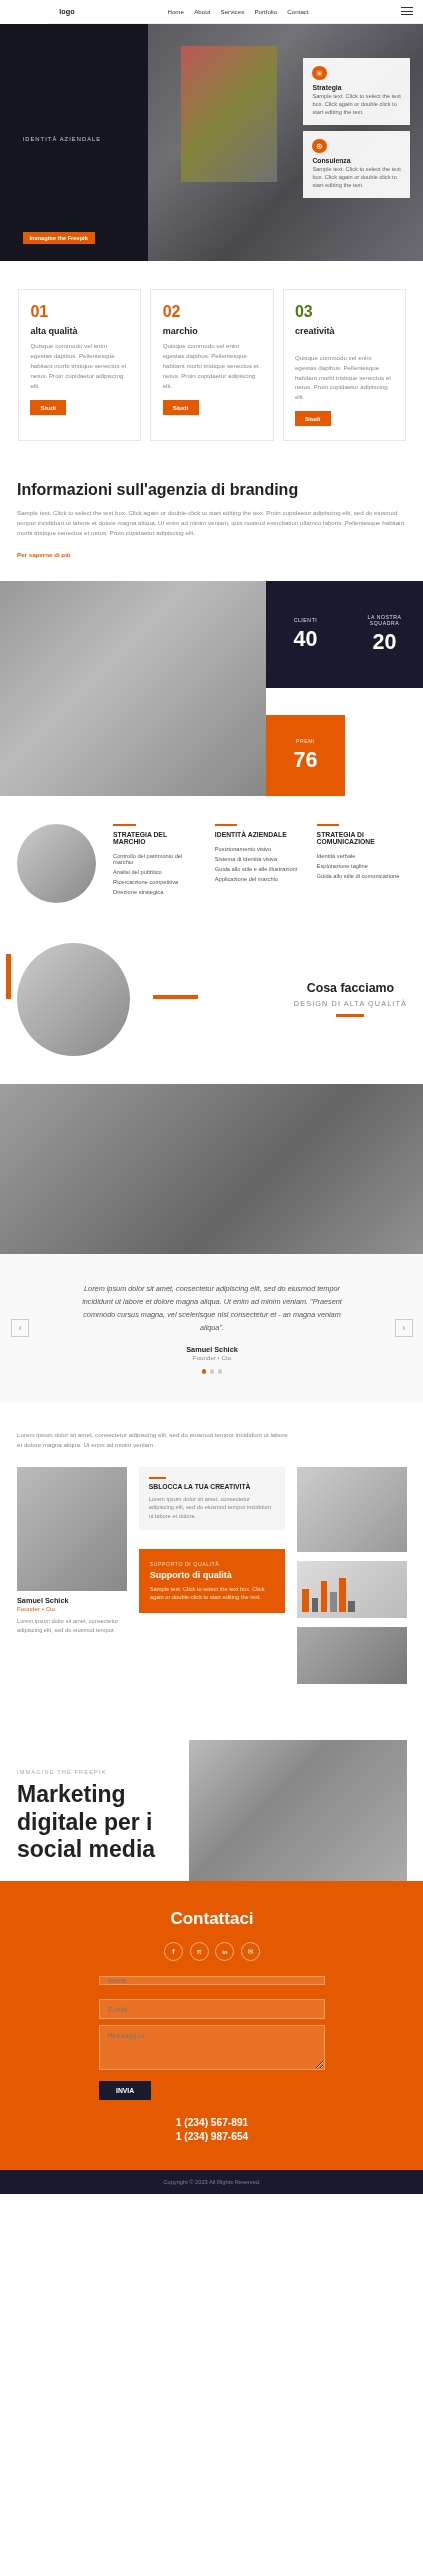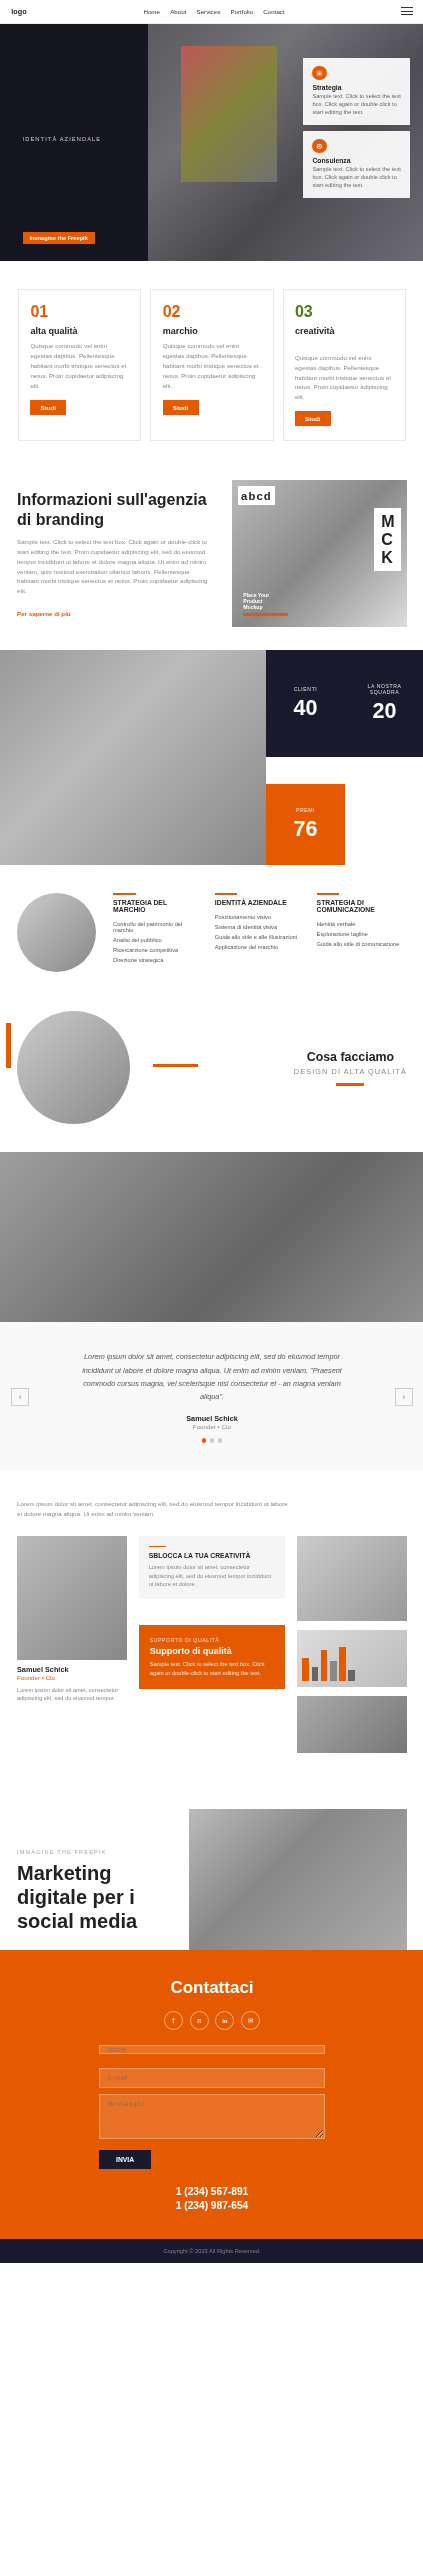--- a/index.html
+++ b/index.html
@@ -1,21 +1,21 @@
 <!DOCTYPE html>
 <html style="font-size:9px"><head>
   <meta charset="utf-8">
   <style>
     * { box-sizing: border-box; margin: 0; padding: 0; }
     body { font-family: 'Arial', sans-serif; width: 424px; background: #fff; overflow-x: hidden; }
   </style>
 </head>
 <body>
 
-<nav style="display:flex; align-items:center; justify-content:space-between; padding:6.8px 11.3px; background:#fff; border-bottom:0.6px solid #eee;">
+<nav style="display:flex; align-items:center; justify-content:space-between; padding:6.8px 11.3px; background:#fff; border-bottom:0.6px solid #eee;margin-left:48px;">
   <span style="font-weight:900; font-size:7.3px; color:#222;">logo</span>
   <div style="display:flex; gap:10.2px;">
     <span style="font-size:6.2px; color:#333; cursor:pointer;">Home</span>
     <span style="font-size:6.2px; color:#333; cursor:pointer;">About</span>
     <span style="font-size:6.2px; color:#333; cursor:pointer;">Services</span>
     <span style="font-size:6.2px; color:#333; cursor:pointer;">Portfolio</span>
     <span style="font-size:6.2px; color:#333; cursor:pointer;">Contact</span>
   </div>
   <div style="display:flex; flex-direction:column; gap:2.3px; cursor:pointer;">
     <span style="width:11.3px; height:1.1px; background:#333; display:block;"></span>
@@ -85,27 +85,20 @@
     <div style="font-size:6.2px; color:#888; line-height:1.6; margin-bottom:9px;">Quisque commodo vel enim egestas dapibus. Pellentesque habitant morbi tristique senectus et netus. Proin cupidaetur adipiscing elit.</div>
     <button style="background:#e55a00; color:#fff; border:none; padding:4px 10.2px; font-size:6.2px; font-weight:700; cursor:pointer;">Studi</button>
   </div>
 </section>
 
 <section style="display:flex; align-items:center; padding:22.6px 17px; gap:22.6px; background:#fff;">
   <div style="flex:1;">
     <h2 style="font-size:16px; font-weight:900; color:#222; line-height:1.2; margin-bottom:8px;">Informazioni sull'agenzia di branding</h2>
     <p style="font-size:6.2px; color:#888; line-height:1.6; margin-bottom:11.3px;">Sample text. Click to select the text box. Click again or double-click to start editing the text. Proin cupidaetur adipiscing elit, sed do eiusmod tempor incididunt ut labore et dolore magna aliqua. Ut enim ad minim veniam, quis nostrud exercitation ullamco laboris. Pellentesque habitant morbi tristique senectus et netus. Proin cupidaetur adipiscing elit.</p>
     <a style="color:#e55a00; font-size:6.2px; font-weight:700; text-decoration:none; cursor:pointer;">Per saperne di più</a>
-  </div>
-  <div style="width:175px; height:147px; flex-shrink:0; background: linear-gradient(135deg, #bbb 0%, #888 50%, #ddd 100%); position:relative; overflow:hidden;">
-
-    <div style="position:absolute; top:5.7px; left:5.7px; background:#fff; padding:3.4px; font-size:11.3px; font-weight:900; color:#222; letter-spacing:1.1px;">abcd</div>
-    <div style="position:absolute; top:28px; right:5.7px; background:#fff; padding:4.5px 6.8px; font-size:16px; font-weight:900; color:#222;">M<br>C<br>K</div>
-    <div style="position:absolute; bottom:11.3px; left:11.3px; width:45px; height:3.4px; background:#e55a00;"></div>
-    <div style="position:absolute; bottom:17px; left:11.3px; font-size:5.1px; color:#fff; font-weight:700;">Place Your<br>Product<br>Mockup</div>
   </div>
 </section>
 
 <section style="position:relative; overflow:hidden;">
 
   <div style="display:flex; height:215px;">
     <div style="flex:1; background: linear-gradient(135deg, #999 0%, #bbb 40%, #888 100%);"></div>
     <div style="width:158px; display:grid; grid-template-columns:1fr 1fr; flex-shrink:0;">
       <div style="background:#1a1a2e; padding:11.3px; display:flex; flex-direction:column; align-items:center; justify-content:center;">
         <div style="font-size:5.1px; letter-spacing:0.6px; text-transform:uppercase; color:rgba(255,255,255,0.85); margin-bottom:3.4px; text-align:center;">CLIENTI</div>
@@ -195,21 +188,21 @@
 
   <div style="display:flex; gap:11.3px; align-items:flex-start;">
 
     <div style="flex:0.9;">
       <div style="width:100%; height:124px; background: linear-gradient(135deg, #bbb 0%, #888 100%); margin-bottom:5.7px;"></div>
       <div style="font-size:7.3px; font-weight:700; color:#222;">Samuel Schick</div>
       <div style="font-size:6.2px; color:#e55a00; margin-bottom:4.5px;">Founder • Cto</div>
       <div style="font-size:5.7px; color:#888; line-height:1.5;">Lorem ipsum dolor sit amet, consectetur adipiscing elit, sed do eiusmod tempor.</div>
     </div>
 
-    <div style="flex:1.2; display:flex; flex-direction:column; gap:26px;">
+    <div style="flex:1.2; display:flex; flex-direction:column; gap:19px;">
       <div style="background:#f5f5f5; padding:10.2px;">
         <div style="width:17px; height:1.7px; background:#e55a00; margin-bottom:4.5px;"></div>
         <div style="font-size:6.8px; font-weight:900; color:#222; margin-bottom:4.5px;">SBLOCCA LA TUA CREATIVITÀ</div>
         <div style="font-size:5.7px; color:#888; line-height:1.5;">Lorem ipsum dolor sit amet, consectetur adipiscing elit, sed do eiusmod tempor incididunt ut labore et dolore.</div>
       </div>
       <div style="background:#e55a00; padding:11.3px;">
         <div style="font-size:5.1px; letter-spacing:0.6px; text-transform:uppercase; color:rgba(255,255,255,0.8); margin-bottom:3.4px;">SUPPORTO DI QUALITÀ</div>
         <div style="font-size:9px; font-weight:900; color:#fff; margin-bottom:4.5px;">Supporto di qualità</div>
         <div style="font-size:5.7px; color:rgba(255,255,255,0.85); line-height:1.5;">Sample text. Click to select the text box. Click again or double-click to start editing the text.</div>
       </div>
@@ -230,21 +223,21 @@
       </div>
       <div style="width:100%; height:57px; background: linear-gradient(135deg, #aaa 0%, #777 100%);"></div>
     </div>
   </div>
 </section>
 
 <section style="padding:28px 17px 0 17px; background:#fff;">
   <div style="display:flex; gap:17px; align-items:flex-end;">
     <div style="flex:1; padding-bottom:17px;">
       <div style="font-size:5.7px; letter-spacing:1.1px; color:#aaa; text-transform:uppercase; margin-bottom:5.7px;">Immagine the Freepik</div>
-      <h2 style="font-size:20px; font-weight:900; color:#222; line-height:1.2; max-width:147px;">Marketing digitale per i social media</h2>
+      <h2 style="font-size:23px; font-weight:900; color:#222; line-height:1.2; max-width:147px;">Marketing digitale per i social media</h2>
     </div>
     <div style="flex:1.4; height:141px; background: linear-gradient(135deg, #bbb 0%, #888 40%, #aaa 100%);"></div>
   </div>
 </section>
 
 <section style="background:#e55a00; padding:28px 17px;">
   <h2 style="font-size:17px; font-weight:900; color:#fff; text-align:center; margin-bottom:13.6px;">Contattaci</h2>
 
   <div style="display:flex; justify-content:center; gap:6.8px; margin-bottom:13.6px;">
     <div style="width:19px; height:19px; border:0.6px solid rgba(255,255,255,0.5); border-radius:50%; display:flex; align-items:center; justify-content:center; cursor:pointer;">

